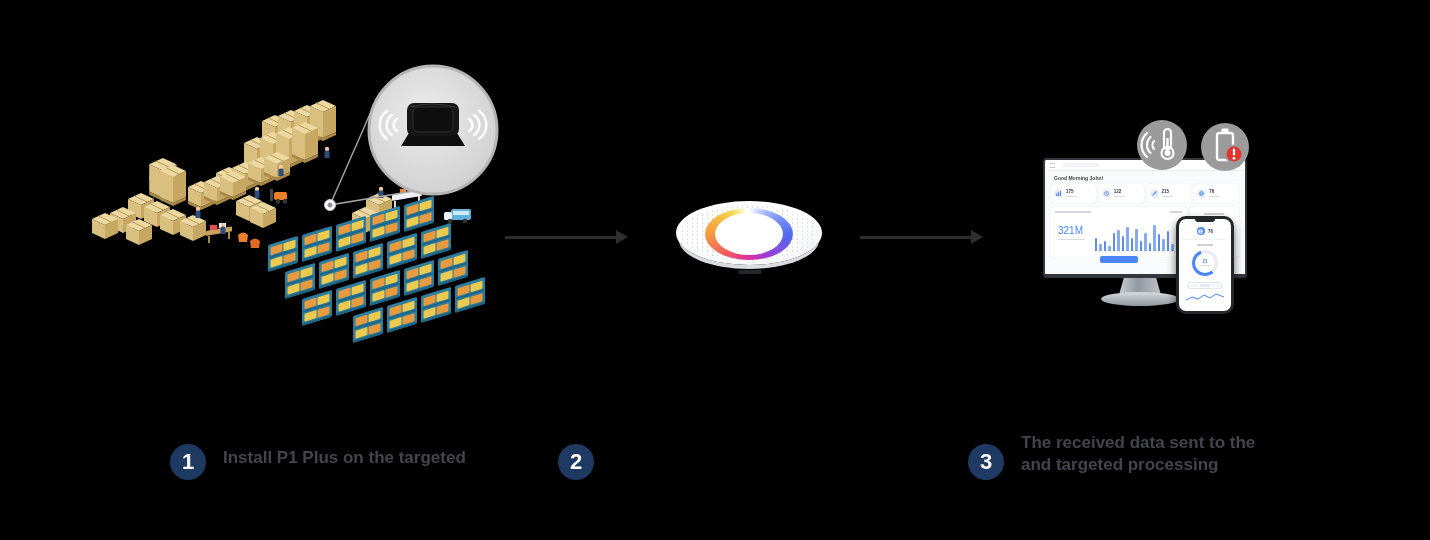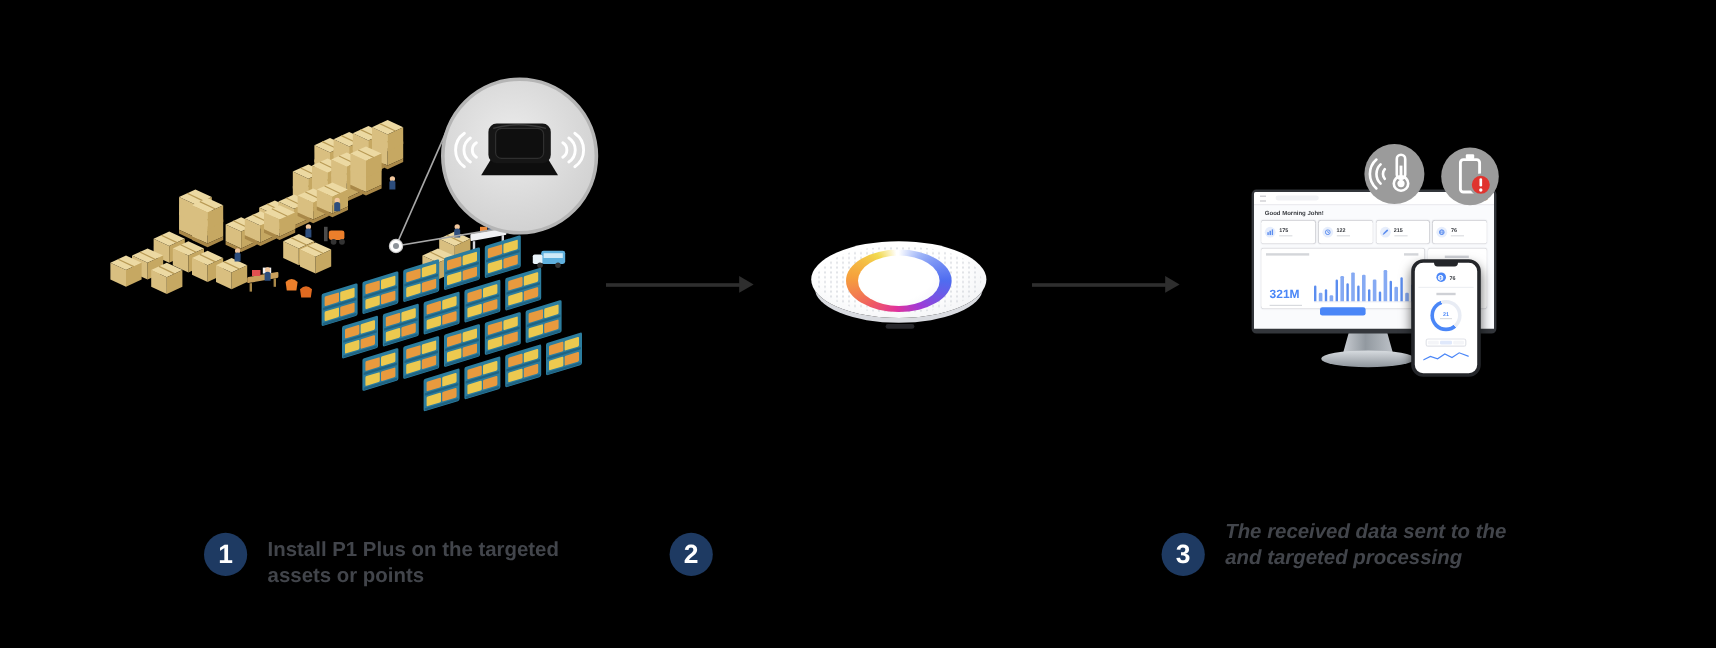--- a/index.html
+++ b/index.html
@@ -12,21 +12,21 @@
     border-left:12px solid #2e2e2e;border-top:7px solid transparent;border-bottom:7px solid transparent;}
   #arrow1{left:505px;width:112px;} #arrow2{left:860px;width:112px;}
 
   
   .step{position:absolute;display:flex;gap:17px;}
   .step-badge{width:36px;height:36px;border-radius:50%;background:#1e3a62;color:#fff;
     font-weight:bold;font-size:22px;display:flex;align-items:center;justify-content:center;flex:none;}
   .step-text{font-size:17px;font-weight:bold;color:#42454b;line-height:22px;padding-top:3px;}
   .step-text span{display:block;white-space:nowrap;}
   #step1{left:170px;top:444px;} #step2{left:558px;top:444px;}
-  #step3{left:968px;top:444px;} #step3 .step-text{margin-top:-15px;font-style:italic;}
+  #step3{left:968px;top:444px;} #step3 .step-text{margin-top:-15px;}
 
   
   .receiver{position:absolute;left:676px;top:196px;width:146px;height:86px;}
   .rx-body{position:absolute;left:0;top:5px;width:146px;height:64px;border-radius:50%;
     background:radial-gradient(ellipse at 45% 32%,#ffffff 52%,#e9ebef 100%);
     box-shadow:0 7px 0 -3px #d9dbe0,0 12px 14px rgba(0,0,0,.55);}
   .rx-dots{position:absolute;left:4px;top:9px;width:138px;height:56px;border-radius:50%;opacity:.65;
     background-image:radial-gradient(circle,#cfd2d8 .8px,transparent 1px);background-size:5px 4px;}
   .rx-ring{position:absolute;left:29px;top:12px;width:88px;height:52px;border-radius:50%;
     background:conic-gradient(from 0deg,#ffffff 0deg,#9fb5f8 40deg,#4f6cf0 90deg,#a03ad6 140deg,
@@ -59,21 +59,21 @@
     align-items:center;justify-content:center;flex:none;}
   .smeta{display:flex;flex-direction:column;gap:1.5px;}
   .sval{font-size:4.5px;font-weight:bold;color:#33363c;line-height:4.5px;}
   .slabel{width:11px;height:1.5px;background:#dcdee2;}
   .mainrow{display:flex;gap:3px;margin:4px 6px 0;}
   .panel{flex:2.6;background:#fff;box-shadow:0 0 1px rgba(40,40,60,.25);border-radius:2px;height:50px;
     position:relative;padding:4px;box-sizing:border-box;}
   .phead-bar{width:36px;height:2px;background:#d4d6da;}
   .phead-right{position:absolute;right:5px;top:4px;display:flex;align-items:center;gap:2px;}
   .phead-right i{width:12px;height:2px;background:#d4d6da;}
-  .bignum{font-size:10px;font-weight:bold;color:#4a86f7;margin:27px 0 0 3px;}
+  .bignum{font-size:10px;font-weight:normal;color:#4a86f7;margin:12px 0 0 3px;}
   .biglabel{width:27px;height:1.5px;background:#d8dade;margin:2.5px 0 0 3px;}
   .mchart{position:absolute;right:4px;top:11px;width:88px;height:33px;display:flex;
     align-items:flex-end;gap:2px;border-bottom:1px solid #f0f1f4;}
   .mbar{width:2.5px;background:#5b8def;border-radius:1px 1px 0 0;flex:none;}
   .mbar:nth-child(2n){background:#86aaf3;}
   .rcard{flex:1;background:#fff;box-shadow:0 0 1px rgba(40,40,60,.25);border-radius:2px;height:50px;}
   .rc-bar{width:20px;height:2px;background:#cfd1d6;margin:6px auto 0;}
   .rc-line{width:26px;height:1.5px;background:#e4e6ea;margin:5px auto 0;}
   .cta{position:absolute;left:55px;top:96px;width:38px;height:7px;background:#4a86f7;border-radius:2px;}
 
@@ -452,21 +452,20 @@
       <circle cx="33" cy="31" r="8.5" fill="#e0342f" stroke="#9b9b9b" stroke-width="2"></circle>
       <rect x="31.9" y="25.5" width="2.2" height="7" rx="1.1" fill="#fff"></rect>
       <circle cx="33" cy="35.3" r="1.4" fill="#fff"></circle>
     </svg>
   </div>
 
   <div id="step1" class="step">
     <div class="step-badge">1</div>
     <div class="step-text">
       <span>Install P1 Plus on the targeted</span>
-      <span>assets or points</span>
     </div>
   </div>
   <div id="step2" class="step">
     <div class="step-badge">2</div>
     <div class="step-text">
     </div>
   </div>
   <div id="step3" class="step">
     <div class="step-badge">3</div>
     <div class="step-text">

